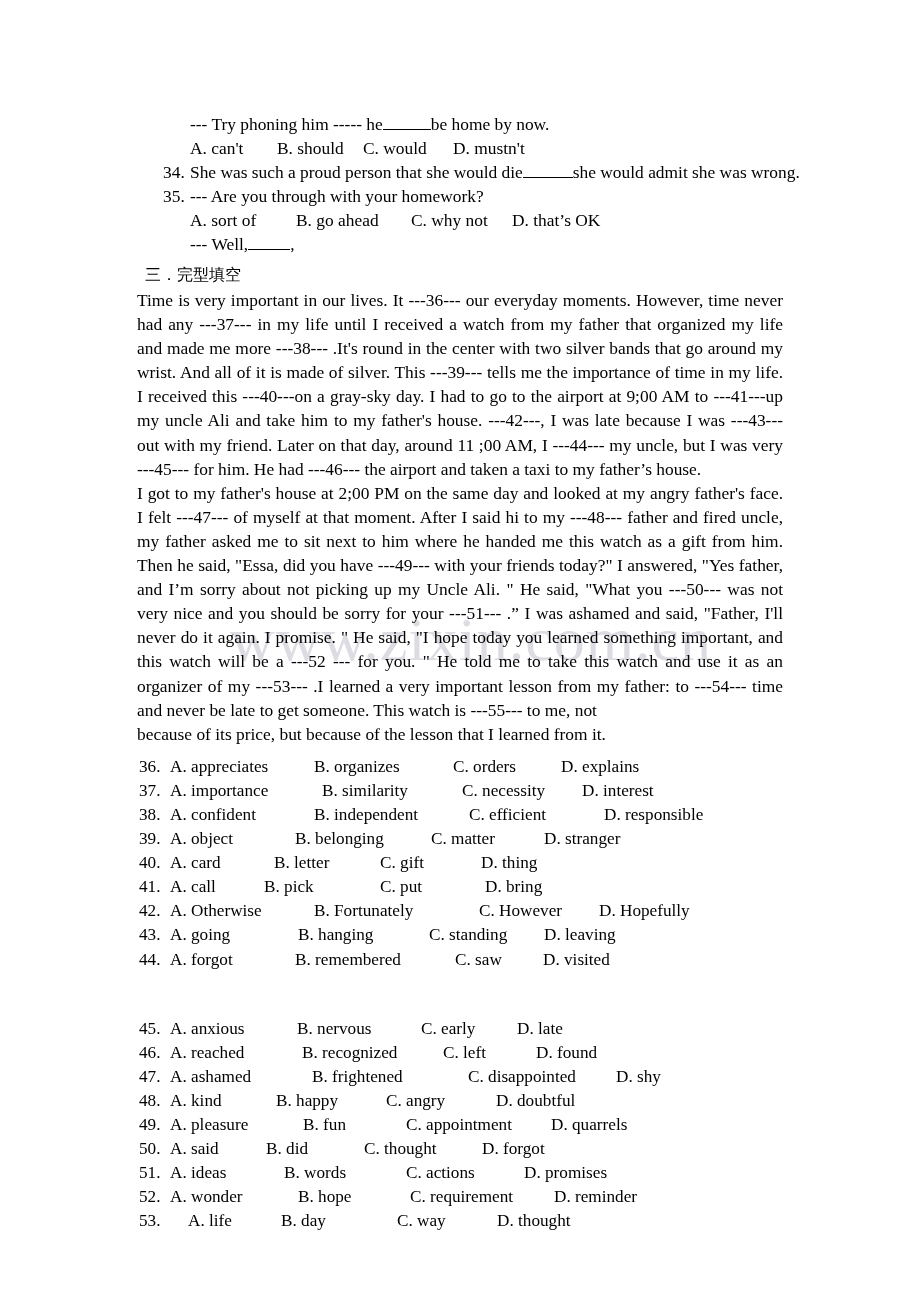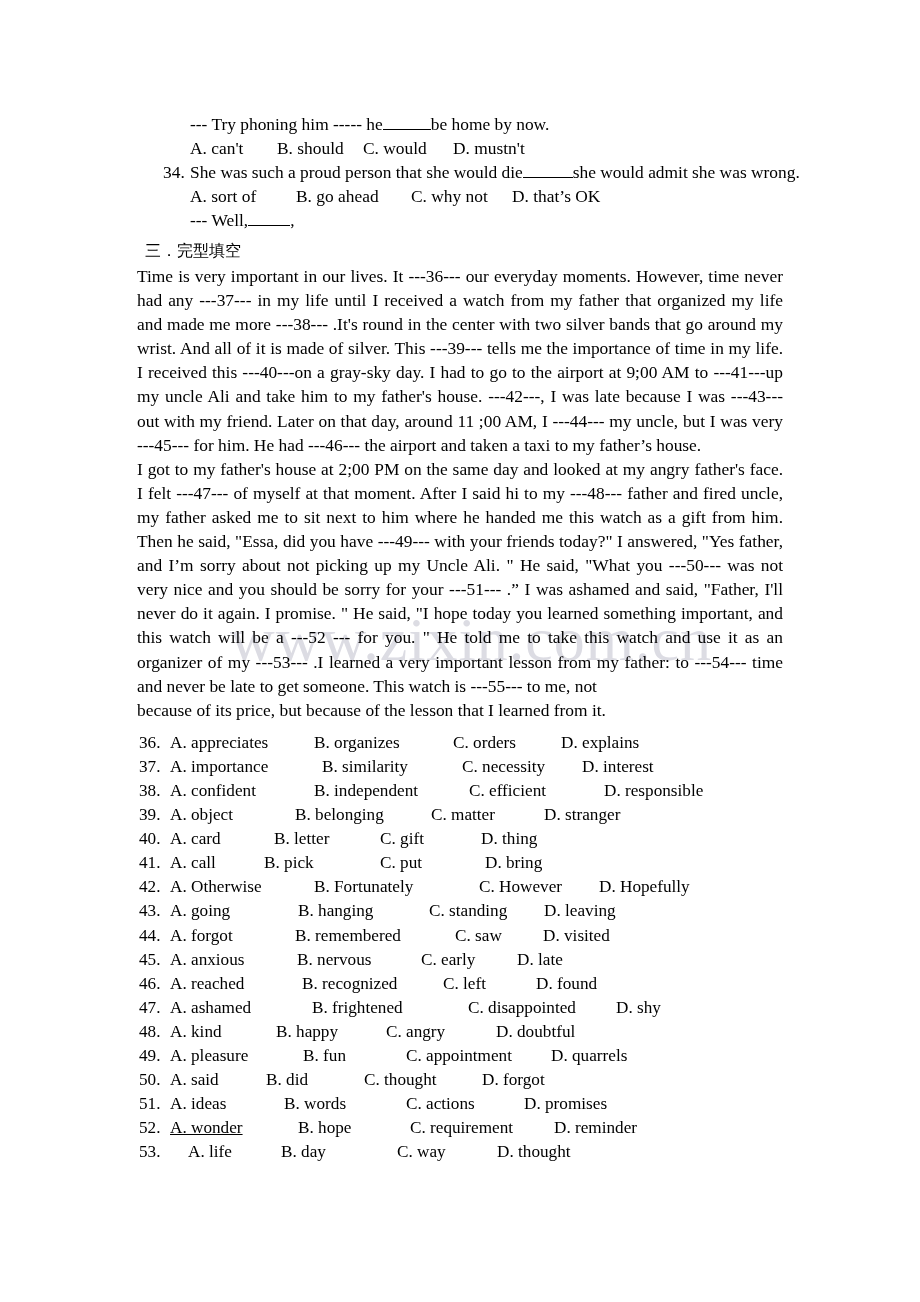--- a/index.html
+++ b/index.html
@@ -126,20 +126,23 @@
 
       <div class="opt-line">
         <span class="opt" style="width:87px">A. can't</span><span class="opt" style="width:86px">B. should</span><span class="opt" style="width:90px">C. would</span><span class="opt">D. mustn't</span>
       </div>
 
       <div class="q-line">
         <span class="q-num">34.</span><span>She was such a proud person that she would die</span><span class="blank blank-w2"></span><span>she would admit she was wrong.</span>
       </div>
 
 
+      <div class="q-line">
+        <span class="q-num">35.</span><span>--- Are you through with your homework?</span>
+      </div>
 
       <div class="opt-line">
         <span class="opt" style="width:106px">A. sort of</span><span class="opt" style="width:115px">B. go ahead</span><span class="opt" style="width:101px">C. why not</span><span class="opt">D. that’s OK</span>
       </div>
 
       <div class="opt-line">
         <span>--- Well,</span><span class="blank blank-w3"></span><span>,</span>
       </div>
 
     </div>
@@ -153,25 +156,25 @@
     <div class="answers">
         <div class="ans-row"><span class="ans-num" style="width: 31px;">36.</span><span class="ans-opt" style="width: 144px;">A. appreciates</span><span class="ans-opt" style="width: 139px;">B. organizes</span><span class="ans-opt" style="width: 108px;">C. orders</span><span class="ans-opt">D. explains</span></div>
         <div class="ans-row"><span class="ans-num" style="width: 31px;">37.</span><span class="ans-opt" style="width: 152px;">A. importance</span><span class="ans-opt" style="width: 140px;">B. similarity</span><span class="ans-opt" style="width: 120px;">C. necessity</span><span class="ans-opt">D. interest</span></div>
         <div class="ans-row"><span class="ans-num" style="width: 31px;">38.</span><span class="ans-opt" style="width: 144px;">A. confident</span><span class="ans-opt" style="width: 155px;">B. independent</span><span class="ans-opt" style="width: 135px;">C. efficient</span><span class="ans-opt">D. responsible</span></div>
         <div class="ans-row"><span class="ans-num" style="width: 31px;">39.</span><span class="ans-opt" style="width: 125px;">A. object</span><span class="ans-opt" style="width: 136px;">B. belonging</span><span class="ans-opt" style="width: 113px;">C. matter</span><span class="ans-opt">D. stranger</span></div>
         <div class="ans-row"><span class="ans-num" style="width: 31px;">40.</span><span class="ans-opt" style="width: 104px;">A. card</span><span class="ans-opt" style="width: 106px;">B. letter</span><span class="ans-opt" style="width: 101px;">C. gift</span><span class="ans-opt">D. thing</span></div>
         <div class="ans-row"><span class="ans-num" style="width: 31px;">41.</span><span class="ans-opt" style="width: 94px;">A. call</span><span class="ans-opt" style="width: 116px;">B. pick</span><span class="ans-opt" style="width: 105px;">C. put</span><span class="ans-opt">D. bring</span></div>
         <div class="ans-row"><span class="ans-num" style="width: 31px;">42.</span><span class="ans-opt" style="width: 144px;">A. Otherwise</span><span class="ans-opt" style="width: 165px;">B. Fortunately</span><span class="ans-opt" style="width: 120px;">C. However</span><span class="ans-opt">D. Hopefully</span></div>
         <div class="ans-row"><span class="ans-num" style="width: 31px;">43.</span><span class="ans-opt" style="width: 128px;">A. going</span><span class="ans-opt" style="width: 131px;">B. hanging</span><span class="ans-opt" style="width: 115px;">C. standing</span><span class="ans-opt">D. leaving</span></div>
         <div class="ans-row"><span class="ans-num" style="width: 31px;">44.</span><span class="ans-opt" style="width: 125px;">A. forgot</span><span class="ans-opt" style="width: 160px;">B. remembered</span><span class="ans-opt" style="width: 88px;">C. saw</span><span class="ans-opt">D. visited</span></div>
-        <div class="ans-row"><span class="ans-num" style="width: 31px;">45.</span><span class="ans-opt" style="width: 127px;">A. anxious</span><span class="ans-opt" style="width: 124px;">B. nervous</span><span class="ans-opt" style="width: 96px;">C. early</span><span class="ans-opt">D. late</span></div>
+        <div class="ans-row"><span class="ans-num" style="width: 31px;">45.</span><span class="ans-opt" style="width: 127px; margin-top: 45px;">A. anxious</span><span class="ans-opt" style="width: 124px;">B. nervous</span><span class="ans-opt" style="width: 96px;">C. early</span><span class="ans-opt">D. late</span></div>
         <div class="ans-row"><span class="ans-num" style="width: 31px;">46.</span><span class="ans-opt" style="width: 132px;">A. reached</span><span class="ans-opt" style="width: 141px;">B. recognized</span><span class="ans-opt" style="width: 93px;">C. left</span><span class="ans-opt">D. found</span></div>
         <div class="ans-row"><span class="ans-num" style="width: 31px;">47.</span><span class="ans-opt" style="width: 142px;">A. ashamed</span><span class="ans-opt" style="width: 156px;">B. frightened</span><span class="ans-opt" style="width: 148px;">C. disappointed</span><span class="ans-opt">D. shy</span></div>
         <div class="ans-row"><span class="ans-num" style="width: 31px;">48.</span><span class="ans-opt" style="width: 106px;">A. kind</span><span class="ans-opt" style="width: 110px;">B. happy</span><span class="ans-opt" style="width: 110px;">C. angry</span><span class="ans-opt">D. doubtful</span></div>
         <div class="ans-row"><span class="ans-num" style="width: 31px;">49.</span><span class="ans-opt" style="width: 133px;">A. pleasure</span><span class="ans-opt" style="width: 103px;">B. fun</span><span class="ans-opt" style="width: 145px;">C. appointment</span><span class="ans-opt">D. quarrels</span></div>
         <div class="ans-row"><span class="ans-num" style="width: 31px;">50.</span><span class="ans-opt" style="width: 96px;">A. said</span><span class="ans-opt" style="width: 98px;">B. did</span><span class="ans-opt" style="width: 118px;">C. thought</span><span class="ans-opt">D. forgot</span></div>
         <div class="ans-row"><span class="ans-num" style="width: 31px;">51.</span><span class="ans-opt" style="width: 114px;">A. ideas</span><span class="ans-opt" style="width: 122px;">B. words</span><span class="ans-opt" style="width: 118px;">C. actions</span><span class="ans-opt">D. promises</span></div>
-        <div class="ans-row"><span class="ans-num" style="width: 31px;">52.</span><span class="ans-opt" style="width: 128px; text-decoration: underline;">A. wonder</span><span class="ans-opt" style="width: 112px;">B. hope</span><span class="ans-opt" style="width: 144px;">C. requirement</span><span class="ans-opt">D. reminder</span></div>
+        <div class="ans-row"><span class="ans-num" style="width: 31px;">52.</span><span class="ans-opt" style="width: 128px;">A. wonder</span><span class="ans-opt" style="width: 112px;">B. hope</span><span class="ans-opt" style="width: 144px;">C. requirement</span><span class="ans-opt">D. reminder</span></div>
         <div class="ans-row"><span class="ans-num" style="width: 31px;">53.</span><span class="ans-opt" style="width: 93px; margin-left: 18px;">A. life</span><span class="ans-opt" style="width: 116px;">B. day</span><span class="ans-opt" style="width: 100px;">C. way</span><span class="ans-opt">D. thought</span></div>
       </div>
 
   </div>
 </div>
 
 </body></html>

